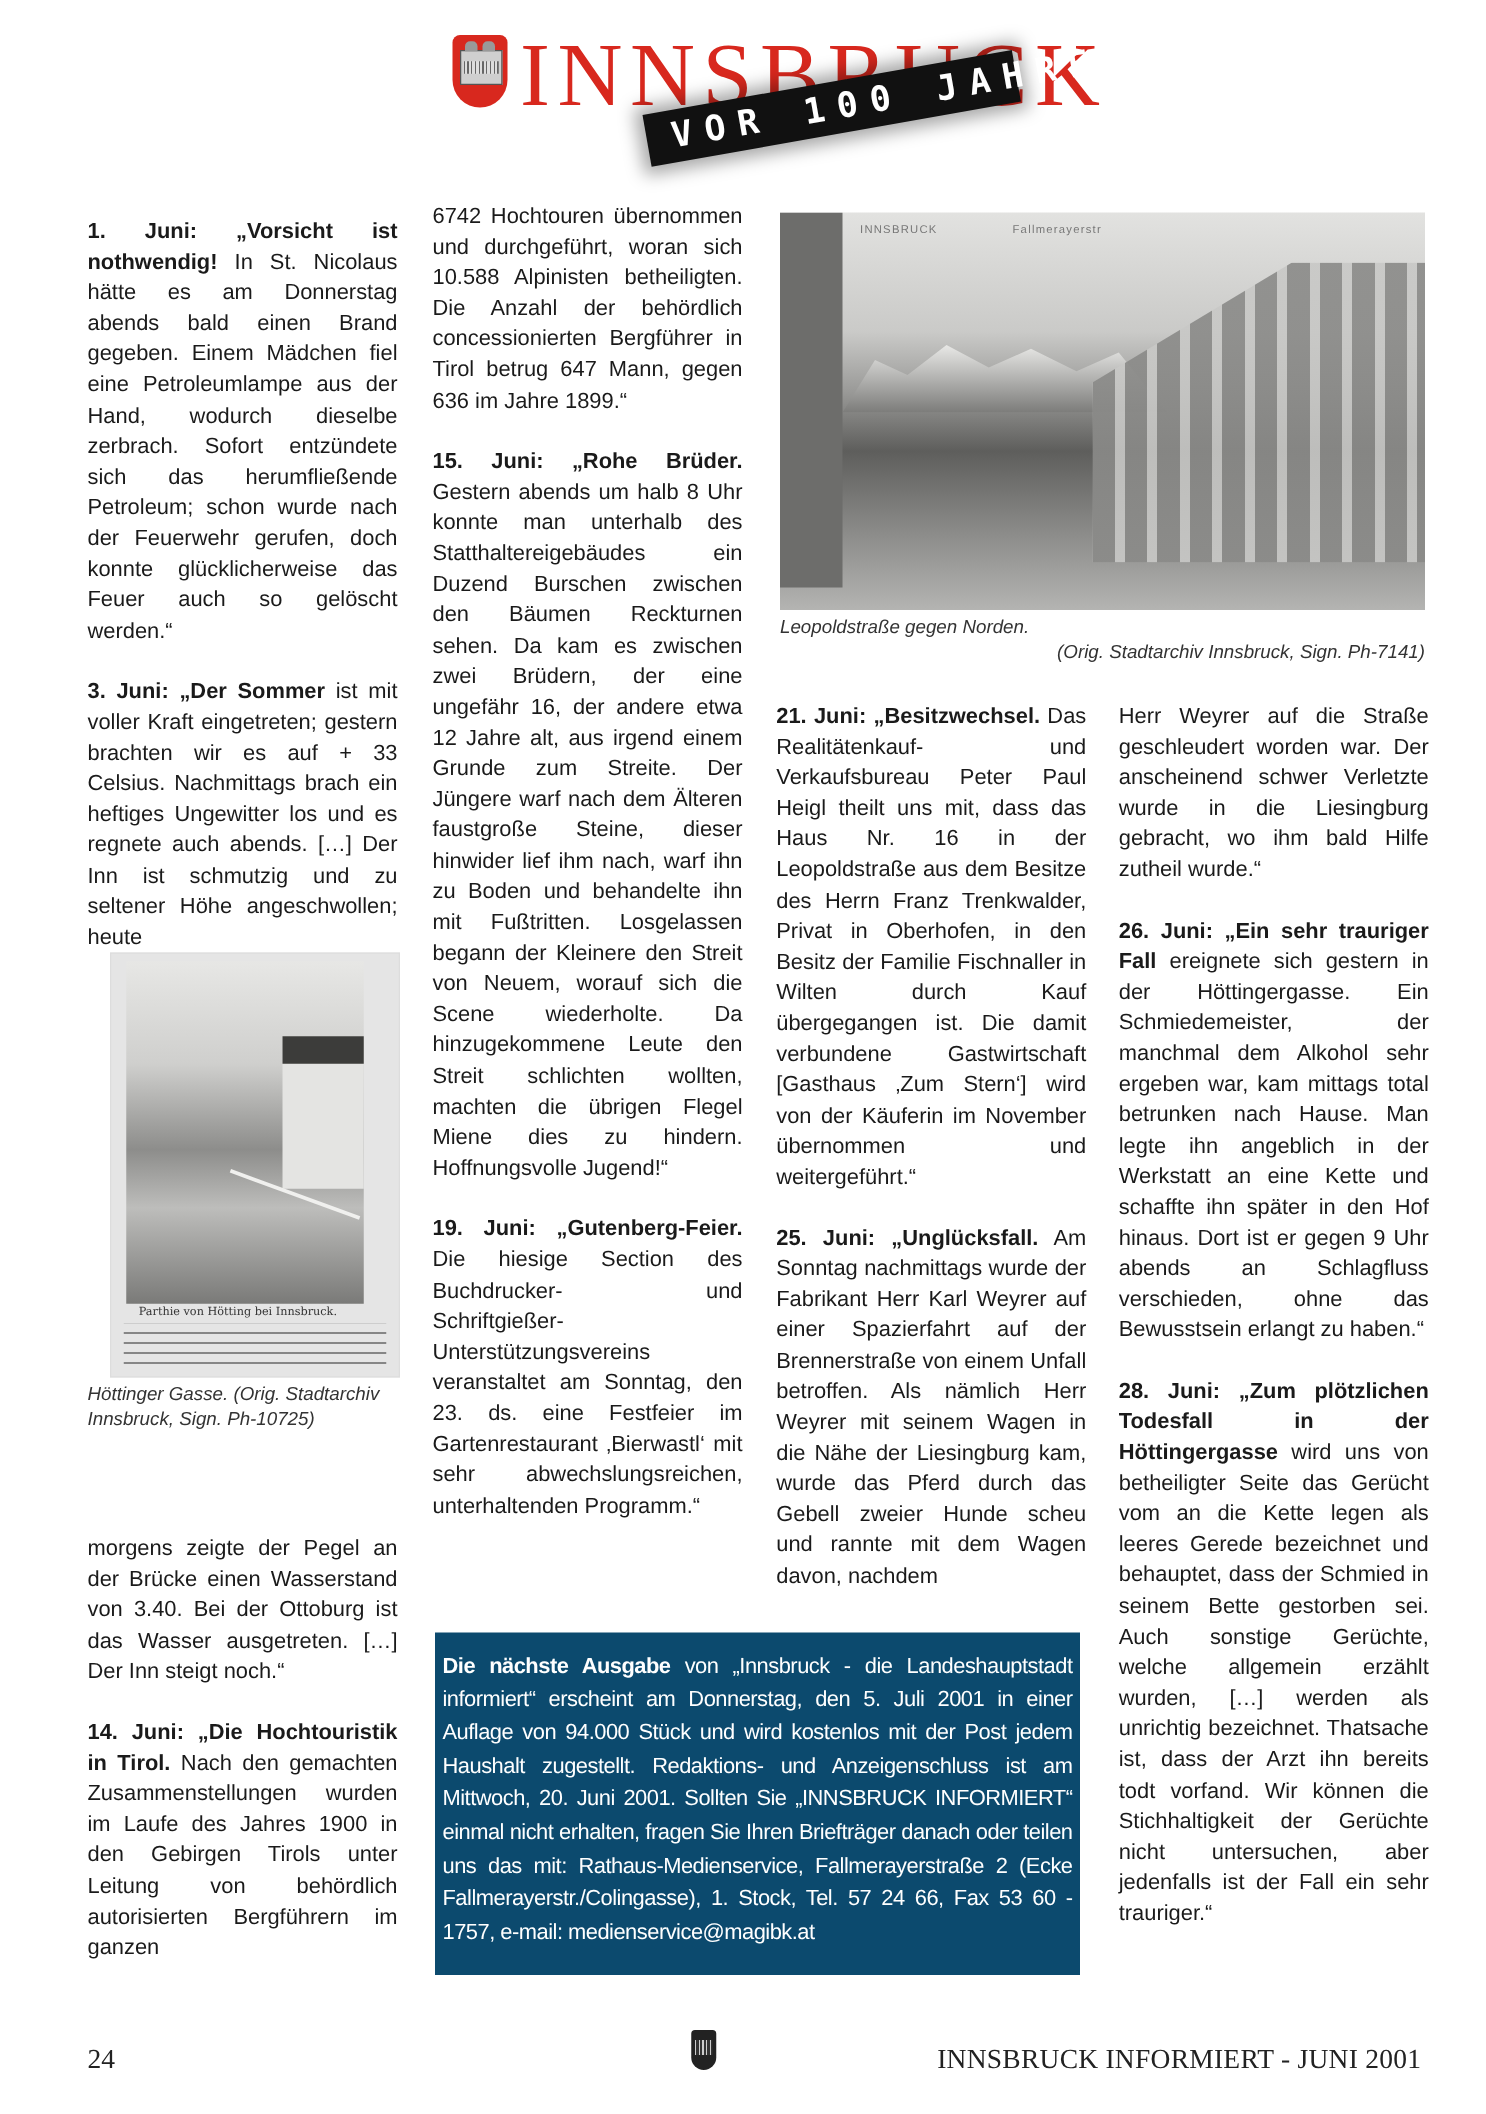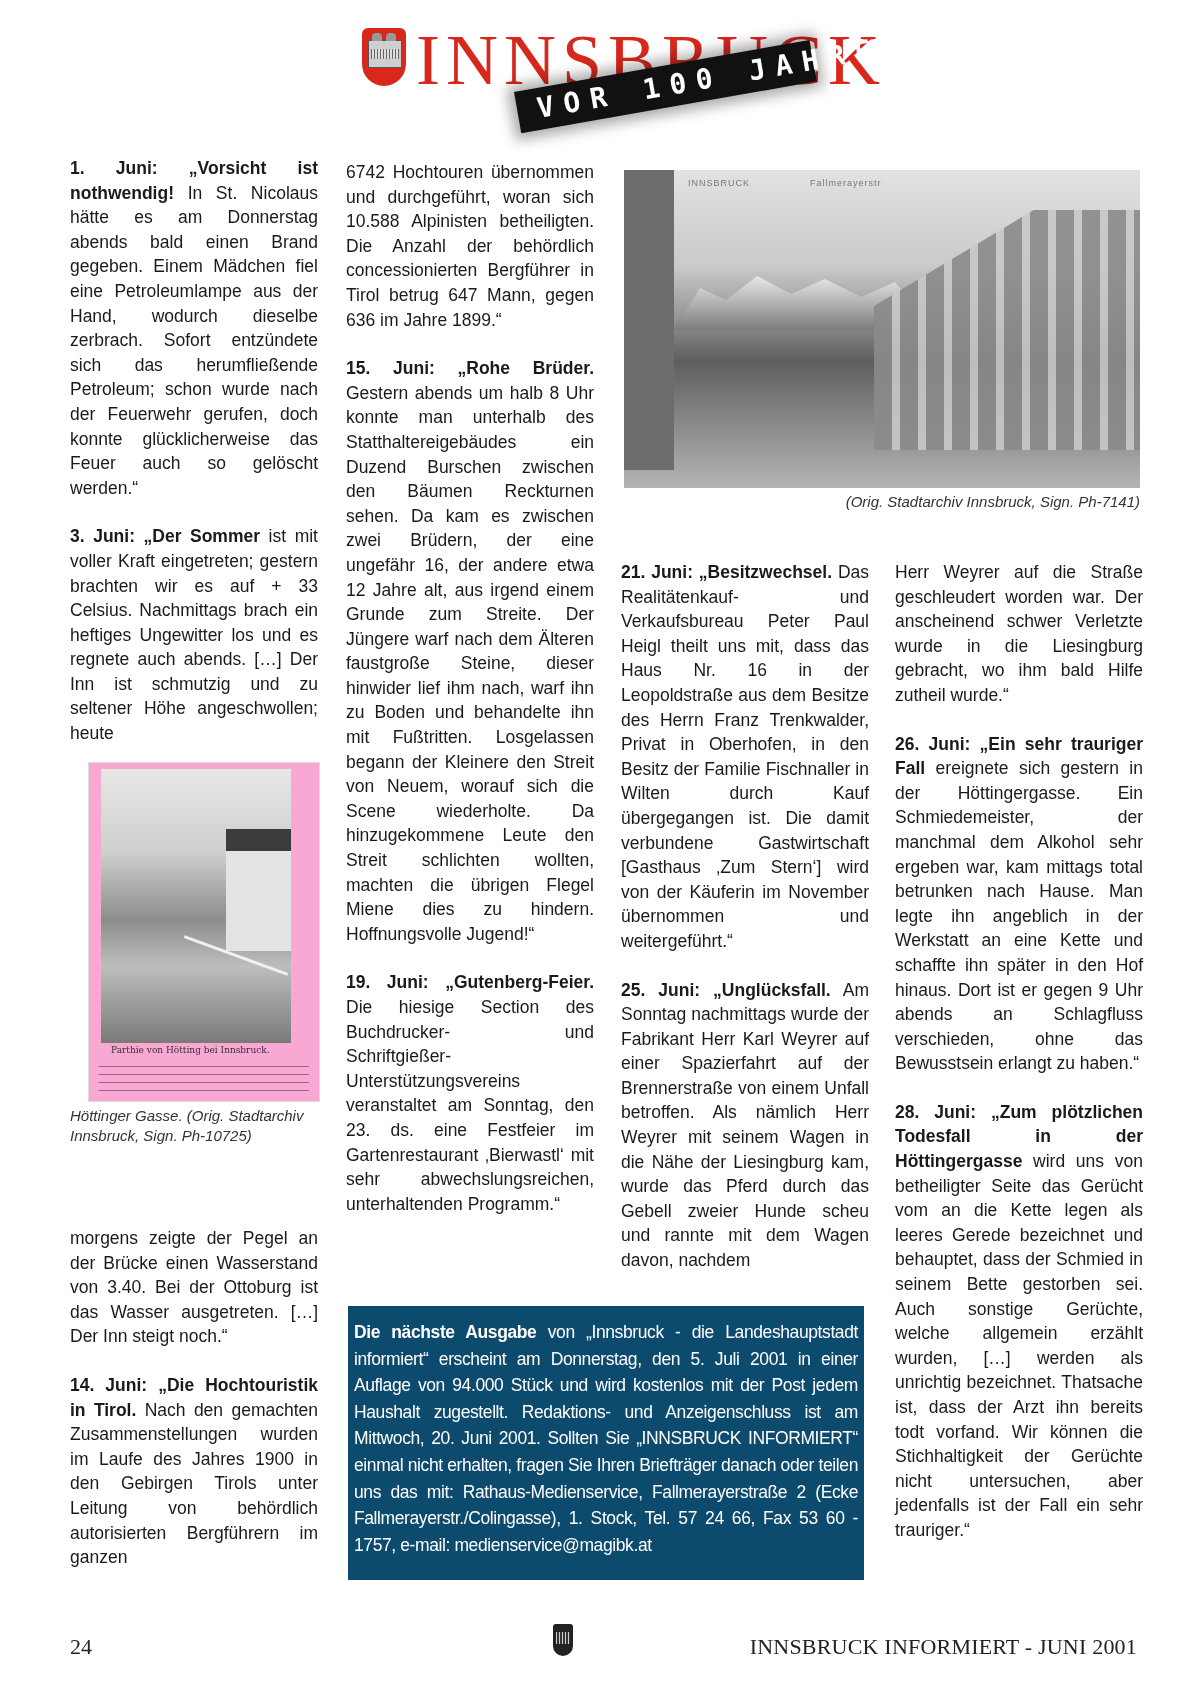--- a/index.html
+++ b/index.html
@@ -8,26 +8,26 @@
   .crest { position:absolute; left:6px; top:8px; width:44px; height:58px; background:#d8281e; border-radius:6px 6px 22px 22px; overflow:hidden; }
   .crest .bridge { position:absolute; left:6px; top:12px; width:32px; height:26px; background:#cfcfcf; border:1px solid #555; }
   .crest .bridge::before { content:""; position:absolute; left:3px; top:-8px; width:10px; height:8px; background:#999; border-radius:4px 4px 0 0; box-shadow:14px 0 0 #999; }
   .crest .bridge::after { content:""; position:absolute; left:2px; top:8px; width:28px; height:10px; background:repeating-linear-gradient(90deg,#666 0 1px,#ddd 1px 3px); }
   .mast-title { position:absolute; left:60px; top:0; font-family:"Liberation Serif", serif; font-size:72px; letter-spacing:6px; color:#d8281e; line-height:80px; }
   .mast-band { position:absolute; left:158px; top:72px; width:300px; height:42px; background:#111; transform:rotate(-10deg); transform-origin:left top; box-shadow:0 0 14px 6px rgba(0,0,0,0.35); }
   .mast-band span { position:absolute; left:20px; top:4px; color:#fff; font-family:"DejaVu Sans Mono", monospace; font-weight:bold; font-size:28px; letter-spacing:10px; white-space:nowrap; }
   .col { position:absolute; font-size:17.5px; line-height:24.6px; text-align:justify; }
   .col p { margin:0 0 24px 0; }
   .col b { font-weight:bold; }
-  #col1 { left:70px; top:156px; width:248px; }
+  #col1 { left:70px; top:172px; width:248px; }
   #col2 { left:346px; top:160px; width:248px; }
   #col3 { left:621px; top:560px; width:248px; }
   #col4 { left:895px; top:560px; width:248px; }
   .photo { position:absolute; overflow:hidden; }
-  .photo-hoetting { left:88px; top:762px; width:230px; height:338px; background:#f9a8d4; border:1px solid #ddd; }
+  .photo-hoetting { left:88px; top:762px; width:230px; height:338px; background:#e5e5e5; border:1px solid #ddd; }
   .photo-hoetting .img { position:absolute; left:12px; top:6px; width:190px; height:274px; background:linear-gradient(180deg,#e7e7e5 0%,#cfcfcd 30%,#8d8d8b 55%,#bdbdbb 72%,#7a7a78 100%); }
   .photo-hoetting .house { position:absolute; left:125px; top:60px; width:65px; height:100px; background:#e4e4e2; border-top:22px solid #3c3c3a; }
   .photo-hoetting .rail { position:absolute; left:80px; top:185px; width:110px; height:3px; background:#f0f0ee; transform:rotate(20deg); }
   .photo-hoetting .cap { position:absolute; left:22px; top:282px; font-family:"DejaVu Serif", serif; font-size:9px; color:#333; }
   .photo-hoetting .script { position:absolute; left:10px; top:296px; width:210px; height:36px; background:repeating-linear-gradient(180deg,transparent 0 7px,rgba(40,40,40,0.5) 7px 8px); }
   .caption { position:absolute; font-size:15px; font-style:italic; color:#333; line-height:20px; }
   .cap-hoetting { left:70px; top:1106px; width:250px; }
   .photo-leopold { left:624px; top:170px; width:516px; height:318px; background:linear-gradient(180deg,#e2e2e0 0%,#cacac8 30%,#9a9a98 45%,#5e5e5c 60%,#8a8a88 80%,#b4b4b2 100%); }
   .photo-leopold .mount { position:absolute; left:50px; top:100px; width:260px; height:60px; background:linear-gradient(180deg,#f4f4f2,#7c7c7a); clip-path:polygon(0 100%,10% 30%,20% 50%,32% 10%,45% 40%,58% 15%,72% 45%,85% 20%,100% 100%); }
   .photo-leopold .bldg-r { position:absolute; left:250px; top:40px; width:266px; height:240px; background:repeating-linear-gradient(90deg,#8a8a88 0 18px,#c8c8c6 18px 26px); clip-path:polygon(0 40%,60% 0,100% 0,100% 100%,0 100%); opacity:0.9; }
@@ -83,20 +83,21 @@
 </div>
 
 <div class="photo photo-leopold">
   <div class="mount"></div>
   <div class="bldg-l"></div>
   <div class="bldg-r"></div>
   <div class="lbl1">INNSBRUCK</div>
   <div class="lbl2">Fallmerayerstr</div>
 </div>
 <div class="caption cap-leopold">
+  <div>Leopoldstraße gegen Norden.</div>
   <div class="l2">(Orig. Stadtarchiv Innsbruck, Sign. Ph-7141)</div>
 </div>
 
 <div class="col" id="col3">
   <p><b>21. Juni: „Besitzwechsel.</b><span> Das Realitätenkauf- und Verkaufsbureau Peter Paul Heigl theilt uns mit, dass das Haus Nr. 16 in der Leopoldstraße aus dem Besitze des Herrn Franz Trenkwalder, Privat in Oberhofen, in den Besitz der Familie Fischnaller in Wilten durch Kauf übergegangen ist. Die damit verbundene Gastwirtschaft [Gasthaus ‚Zum Stern‘] wird von der Käuferin im November übernommen und weitergeführt.“</span></p>
   <p><b>25. Juni: „Unglücksfall.</b><span> Am Sonntag nachmittags wurde der Fabrikant Herr Karl Weyrer auf einer Spazierfahrt auf der Brennerstraße von einem Unfall betroffen. Als nämlich Herr Weyrer mit seinem Wagen in die Nähe der Liesingburg kam, wurde das Pferd durch das Gebell zweier Hunde scheu und rannte mit dem Wagen davon, nachdem</span></p>
 </div>
 
 <div class="col" id="col4">
   <p>Herr Weyrer auf die Straße geschleudert worden war. Der anscheinend schwer Verletzte wurde in die Liesingburg gebracht, wo ihm bald Hilfe zutheil wurde.“</p>

